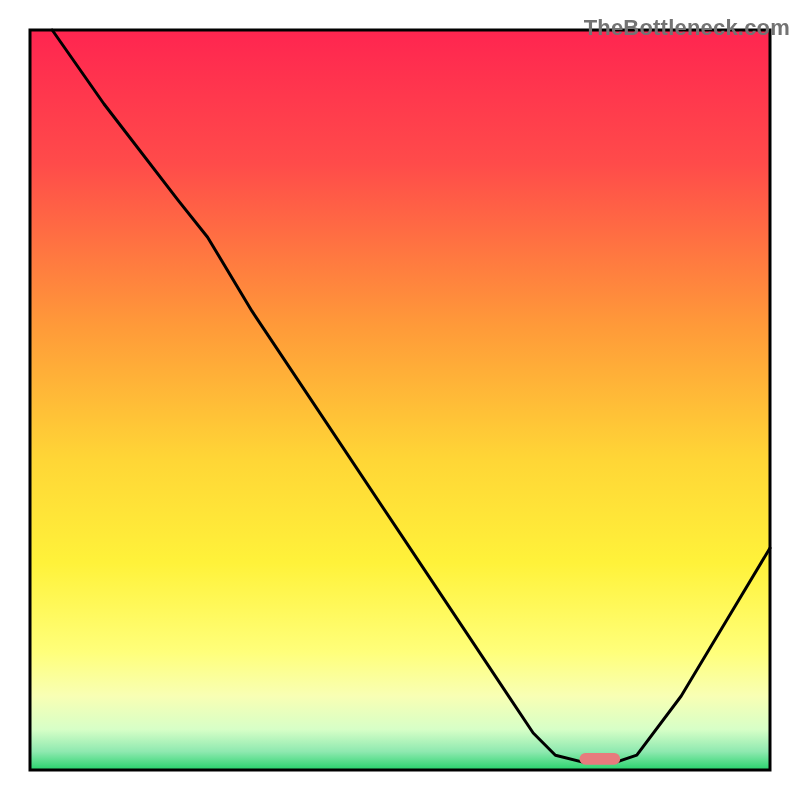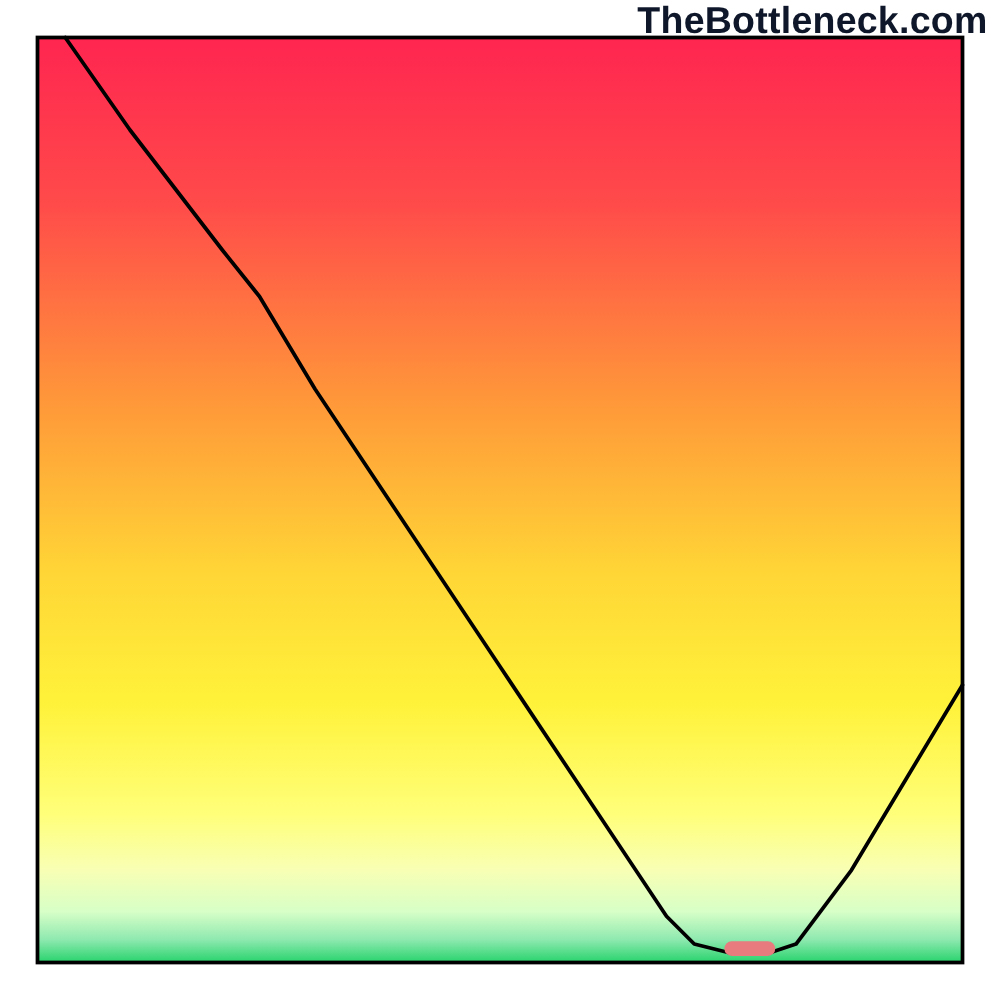--- a/index.html
+++ b/index.html
@@ -10,25 +10,25 @@
     background: #ffffff;
     font-family: Arial, Helvetica, sans-serif;
   }
   .wrap {
     position: relative;
     width: 800px;
     height: 800px;
   }
   .watermark {
     position: absolute;
-    top: 0;
+    top: 15px;
     right: 10px;
-    font-size: 30px;
+    font-size: 22px;
     font-weight: 600;
-    color: #0f172a;
+    color: #737373;
     letter-spacing: 0.2px;
     z-index: 10;
   }
   svg {
     display: block;
   }
 </style>
 </head>
 <body>
 

